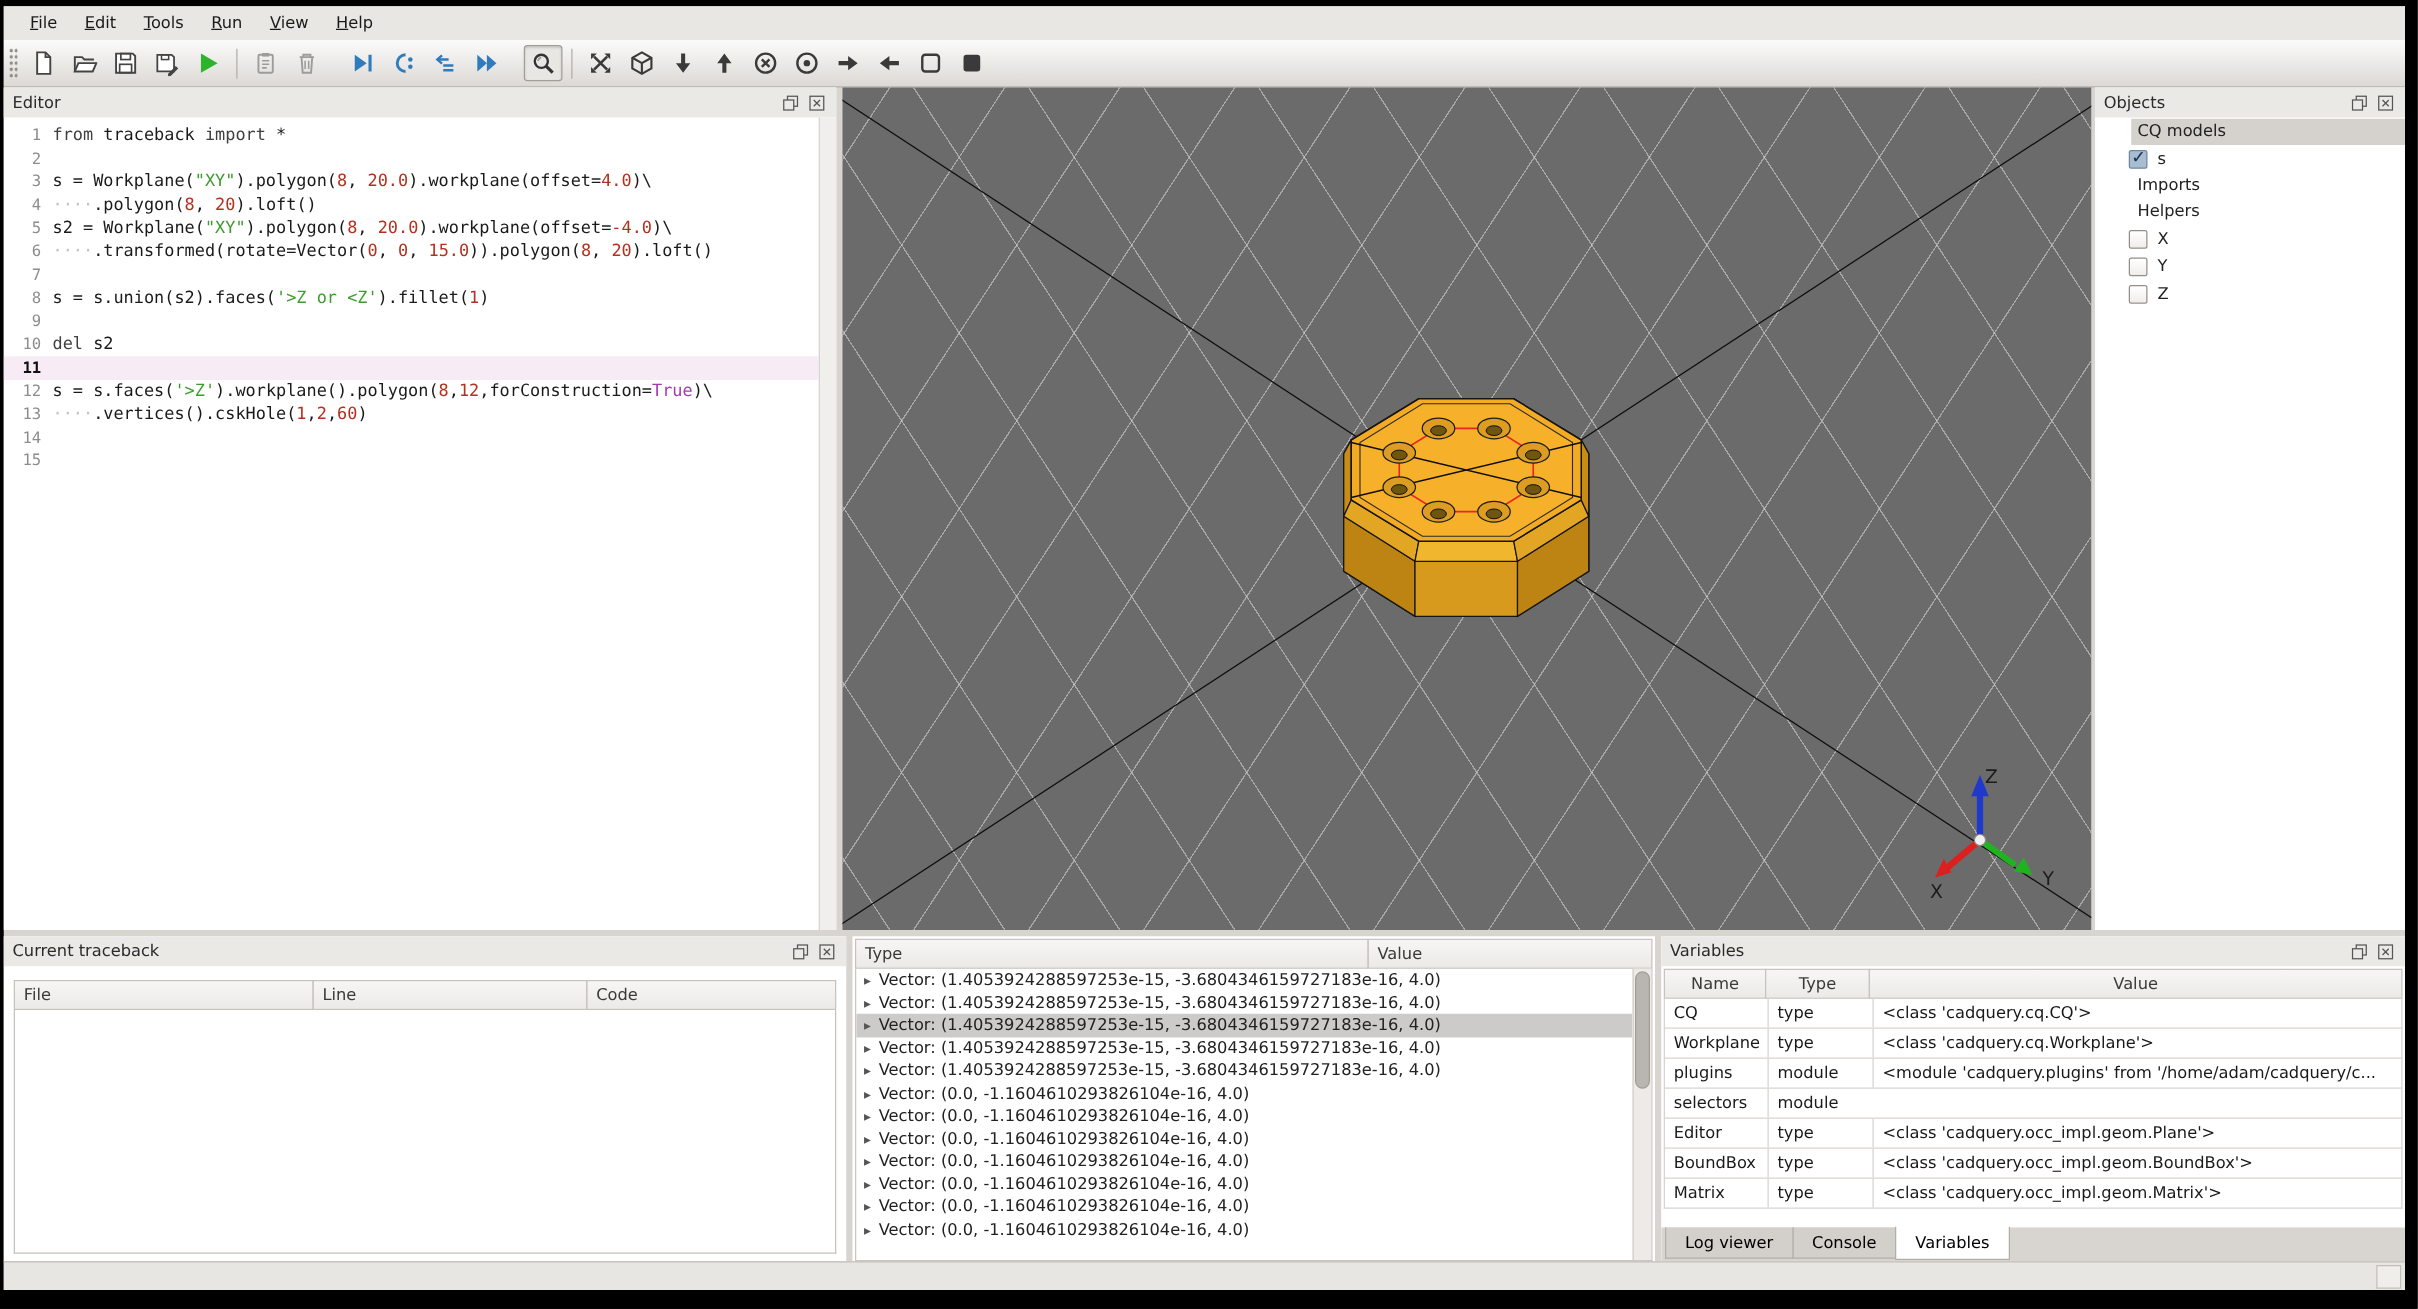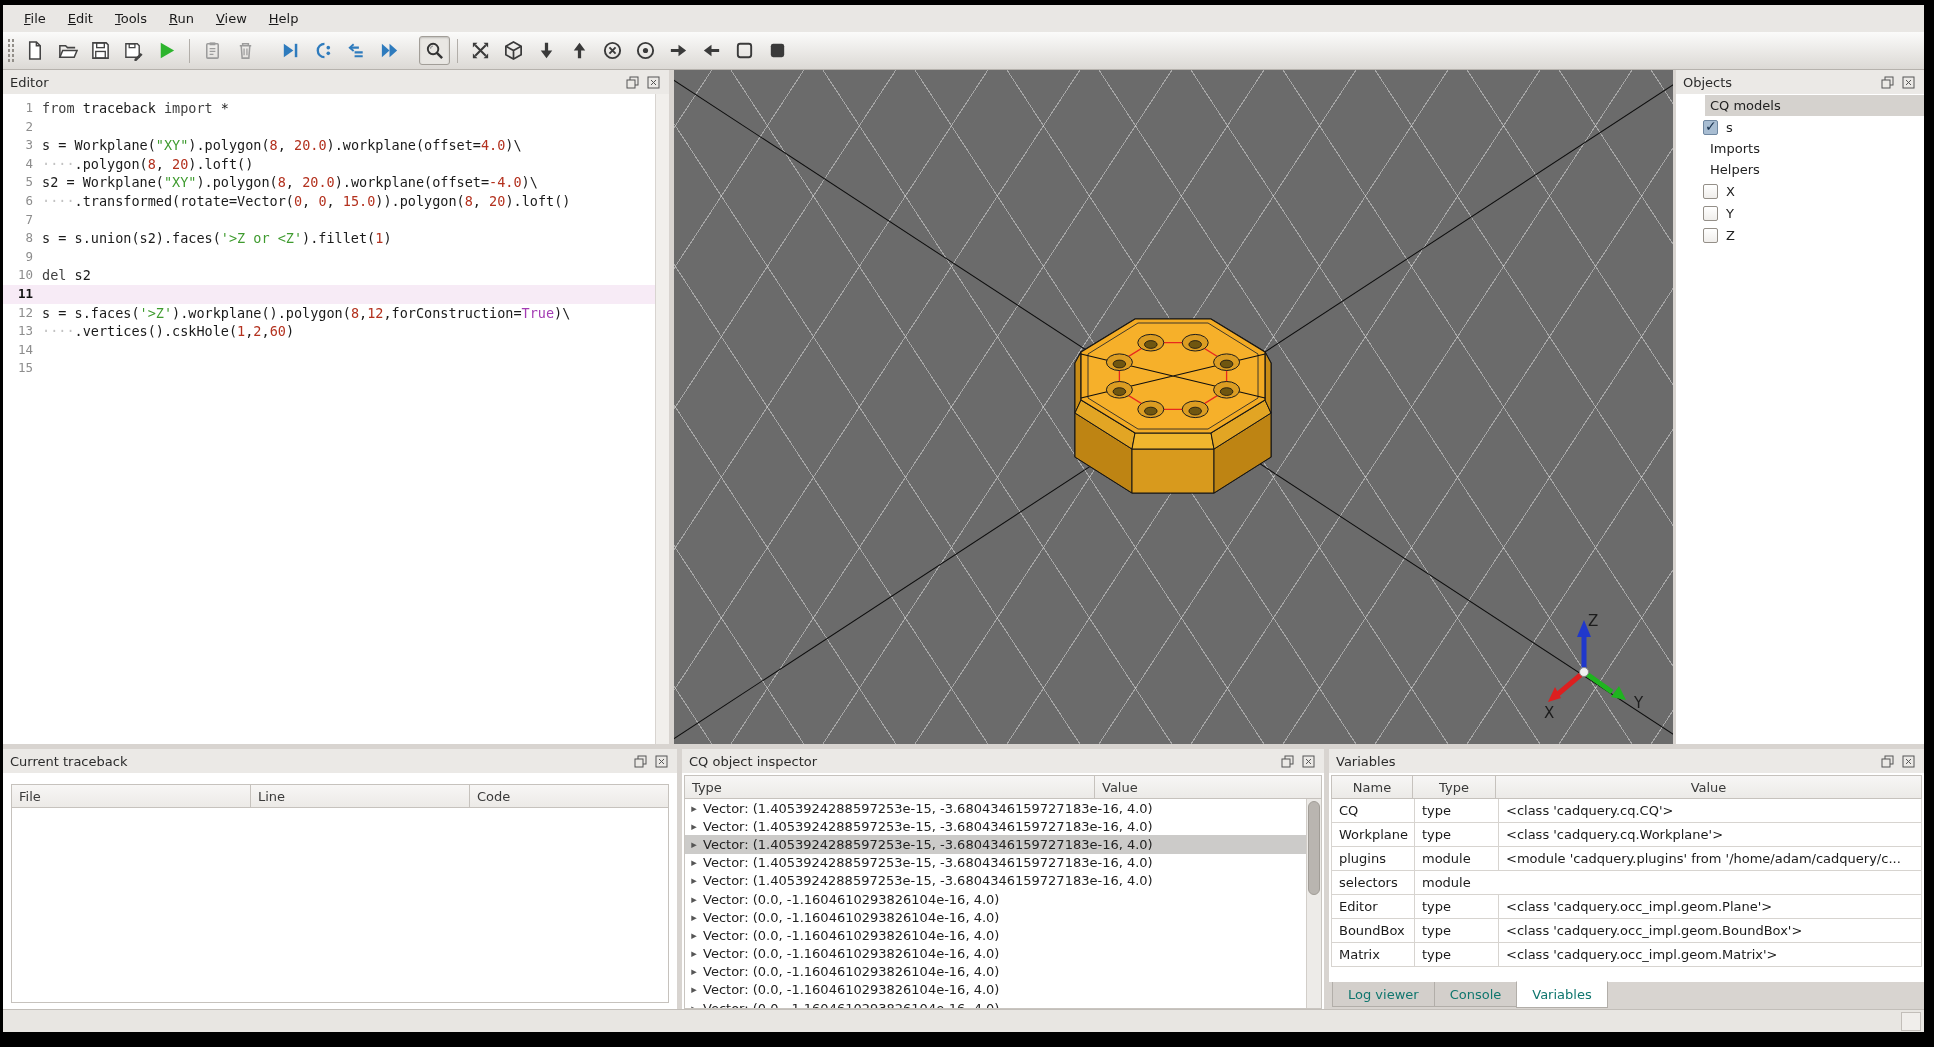--- a/index.html
+++ b/index.html
@@ -96,21 +96,21 @@
   .vrow{display:flex;border:1px solid #d7d4d0;border-top:none;height:23px;align-items:stretch;font-size:13px;}
   .vcell{display:flex;align-items:center;padding:0 7px;box-sizing:border-box;overflow:hidden;white-space:nowrap;}
   .vcell + .vcell{border-left:1px solid #d7d4d0;}
   .vc-name{width:82px;flex-shrink:0;}
   .vc-type{width:84px;flex-shrink:0;}
   .vc-val{flex:1;}
   .hc-center{justify-content:center;}
 
   .tabsbar{height:27px;display:flex;align-items:flex-start;padding-left:3px;background:#d8d4d0;flex-shrink:0;}
   .btab{padding:0 15px;height:25px;line-height:25px;font-size:13px;background:#d3cfcb;border:1px solid #b2aea9;
-        border-top:none;margin-right:-1px;color:#0f766e;box-sizing:border-box;}
+        border-top:none;margin-right:-1px;color:#000000;box-sizing:border-box;}
   .btab.active{background:#fff;height:27px;position:relative;top:-1px;border-top:1px solid #fff;z-index:2;}
 
   
   .statusbar{height:22px;background:#e8e6e2;border-top:1px solid #c2beb9;display:flex;align-items:center;}
   .grip{margin-left:auto;width:18px;height:17px;border:1px solid #c2beb9;background:#f0eeeb;margin-right:3px;}
 </style>
 </head>
 <body>
 
 <div class="screen">
@@ -492,36 +492,20 @@
         <div class="thead" id="tbhead">
               <div class="hcell" style="width: 240px;">File</div>
               <div class="hcell" style="width: 220px;">Line</div>
               <div class="hcell" style="width: auto; flex: 1 1 0%;">Code</div>
             </div>
         <div class="tt-body"></div>
       </div>
     </div>
 
     <div class="panel insp-panel">
-      <div class="dock-title">
-        <span>CQ object inspector</span>
-        <span class="spacer"></span>
-      <span class="dock-btn">
-              <svg viewBox="0 0 13 13">
-                <rect x="4" y="1" width="8" height="8" fill="none" stroke="#555"></rect>
-                <rect x="1" y="4" width="8" height="8" fill="#eceae6" stroke="#555"></rect>
-              </svg>
-            </span>
-            <span class="dock-btn">
-              <svg viewBox="0 0 13 13">
-                <rect x="1" y="1" width="11" height="11" fill="none" stroke="#555"></rect>
-                <path d="M4 4l5 5M9 4l-5 5" stroke="#555"></path>
-              </svg>
-            </span>
-          </div>
       <div class="insp-wrap">
         <div class="thead" id="insphead">
               <div class="hcell" style="flex: 1 1 0%;">Type</div>
               <div class="hcell" style="width: 228px;">Value</div>
             </div>
         <div class="insp-main">
           <div class="insp-list" id="insplist">
                 <div class="irow">
                   <span class="arr">▸</span>
                   <span>Vector: (1.4053924288597253e-15, -3.6804346159727183e-16, 4.0)</span>

